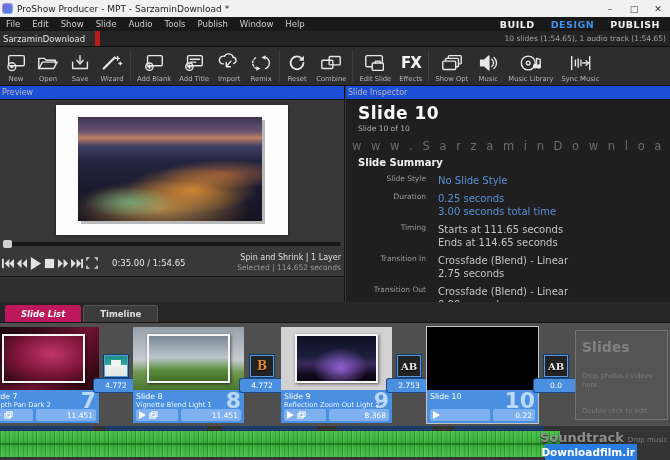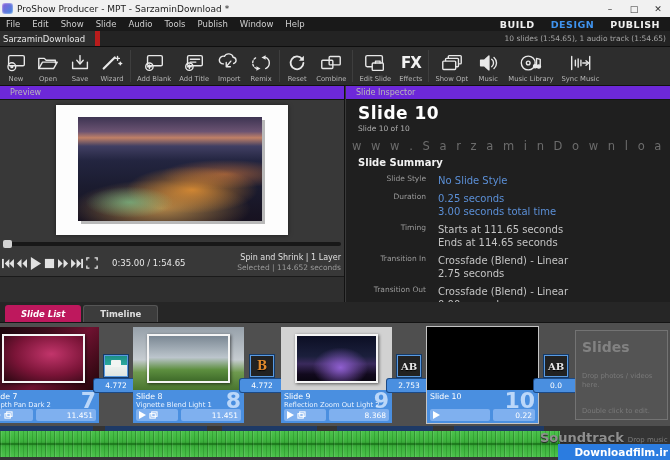--- a/index.html
+++ b/index.html
@@ -29,21 +29,21 @@
   .toolbar { position:absolute; left:0; top:47px; width:670px; height:39px; background:#2d2d2d; border-bottom:1px solid #121212; display:flex; align-items:stretch; }
   .tb-btn { display:flex; flex-direction:column; align-items:center; justify-content:flex-end; padding:2px 4px 2px; min-width:30px; }
   .tb-ico { height:22px; display:flex; align-items:center; justify-content:center; }
   .tb-lab { font-size:6.8px; color:#b5b5b5; white-space:nowrap; margin-top:1px; }
   .tb-sep { width:1px; background:#171717; border-right:1px solid #3e3e3e; margin:3px 2px; }
   .fx-text { font-weight:bold; font-size:15px; color:#f2f2f2; letter-spacing:-1px; }
   svg.tbsvg { stroke:#e8e8e8; fill:none; stroke-width:1.5; stroke-linecap:round; stroke-linejoin:round; }
 
   
   .preview-panel { position:absolute; left:0; top:86px; width:345px; height:216px; background:#383838; border-right:1px solid #121212; }
-  .panel-header { height:14px; background:#6d28d9; border-bottom:1px solid #141414; font-size:8px; color:#b8b8b8; display:flex; align-items:center; padding-left:10px; }
+  .panel-header { height:14px; background:#1d4ed8; border-bottom:1px solid #141414; font-size:8px; color:#b8b8b8; display:flex; align-items:center; padding-left:2px; }
   .preview-stage { position:absolute; left:0; top:14px; width:100%; height:140px; }
   .slide-white { position:absolute; left:56px; top:5px; width:232px; height:130px; background:#fdfdfd; box-shadow:0 0 4px rgba(0,0,0,.5); }
   .slide-photo { position:absolute; left:22px; top:12px; width:184px; height:104px; box-shadow:3px 3px 0 #b9b9b9;
     background:
       radial-gradient(ellipse 40% 25% at 28% 82%, rgba(120,220,160,.55), transparent 60%),
       radial-gradient(ellipse 55% 35% at 62% 70%, rgba(255,160,50,.75), transparent 65%),
       radial-gradient(ellipse 70% 40% at 45% 88%, rgba(255,190,90,.65), transparent 70%),
       radial-gradient(ellipse 50% 20% at 80% 55%, rgba(255,140,60,.5), transparent 70%),
       linear-gradient(180deg,#3d3452 0%,#6b5372 14%,#c08066 20%,#413f63 28%,#232540 42%,#1b1c30 66%,#171220 100%); }
   .seek-row { position:absolute; left:0; top:154px; width:100%; height:10px; padding:2px 3px; }
@@ -116,21 +116,21 @@
   .soundtrack { position:absolute; left:0; top:426px; width:670px; height:34px; background:#343434; }
   .st-marker { position:absolute; top:0; height:5px; background:#1e3a66; }
   .waveform { position:absolute; left:0; top:5px; width:560px; height:26px;
     background:
       repeating-linear-gradient(90deg, rgba(10,70,10,.35) 0 1px, rgba(255,255,255,.10) 1px 2px, rgba(0,0,0,0) 2px 5px, rgba(20,110,20,.3) 5px 6px, rgba(0,0,0,0) 6px 9px),
       linear-gradient(180deg, rgba(0,0,0,0) 44%, #1f7d1f 47% 53%, rgba(0,0,0,0) 56%),
       linear-gradient(180deg,#4cc24c 0%,#3db23d 38%,#339f33 50%,#3db23d 62%,#4cc24c 100%); }
   .st-label { position:absolute; left:540px; top:4px; display:flex; align-items:baseline; gap:4px; white-space:nowrap; }
   .st-label .big { font-size:13px; font-weight:bold; color:#8f8f8f; text-shadow:0 1px 1px #222; }
   .st-label .hint { font-size:7px; color:#7c7c7c; }
-  .dl-bar { position:absolute; left:558px; top:18px; width:112px; height:16px; background:#2b7ce0; display:flex; align-items:center; justify-content:flex-end; padding-right:2px; font-size:10.5px; font-weight:bold; color:#ffffff; }
+  .dl-bar { position:absolute; left:545px; top:18px; width:92px; height:16px; background:#2b7ce0; display:flex; align-items:center; justify-content:flex-end; padding-right:2px; font-size:10.5px; font-weight:bold; color:#ffffff; }
 </style>
 </head>
 <body>
 
 <div class="window">
 
   <div class="titlebar">
     <div class="app-icon"></div>
     <span>ProShow Producer - MPT - SarzaminDownload *</span>
     <div class="win-controls">

